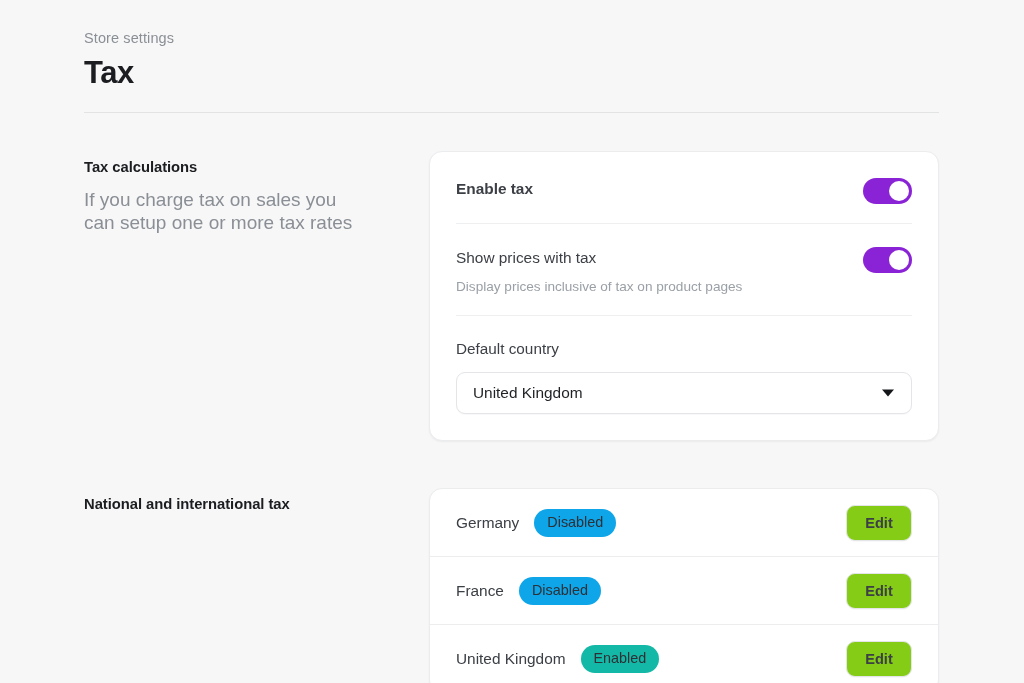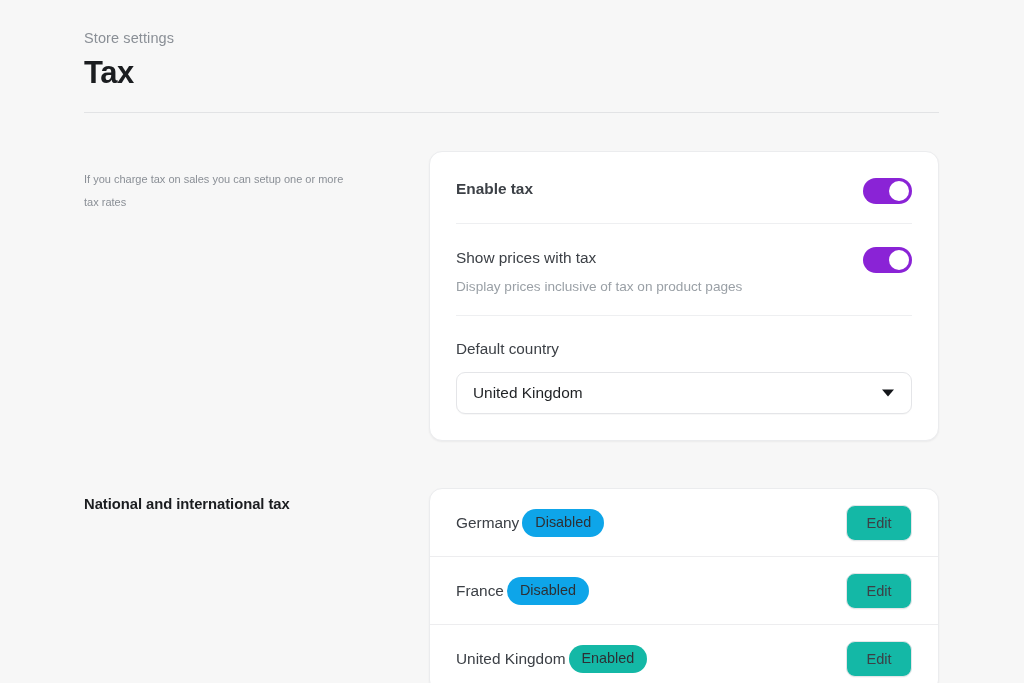--- a/index.html
+++ b/index.html
@@ -68,21 +68,21 @@
   .section-heading {
     font-size: 14.8px;
     font-weight: bold;
     color: #1b1d20;
     line-height: 20px;
     letter-spacing: -0.05px;
   }
 
   .section-desc {
     margin-top: 11px;
-    font-size: 11px;
+    font-size: 19px;
     color: #8a8f96;
     line-height: 23px;
     max-width: 270px;
   }
 
   .section-card-wrap { flex: 1 1 auto; }
 
   
   .card {
     background: #ffffff;
@@ -194,21 +194,21 @@
     display: flex;
     align-items: center;
     justify-content: space-between;
     padding: 0 26px;
     height: 67px;
   }
 
   .country-left {
     display: flex;
     align-items: center;
-    gap: 3px;
+    gap: 15px;
   }
 
   .country-name {
     font-size: 15.4px;
     color: #3c4046;
     line-height: 21px;
   }
 
   .badge {
     display: inline-block;
@@ -218,45 +218,47 @@
     line-height: 17px;
     color: #2d3035;
   }
 
   .badge.disabled { background: #0ea5e9; }
   .badge.enabled  { background: #14b8a6; }
 
   .edit-button {
     flex: 0 0 auto;
     border: 1px solid #e4e5e8;
-    background: #14b8a6;
+    background: #84cc16;
     border-radius: 9px;
     height: 36px;
     min-width: 66px;
     padding: 0 16px;
     font-family: "Liberation Sans", sans-serif;
     font-size: 14.6px;
     color: #3c4046;
     cursor: pointer;
     box-shadow: 0 1px 1px rgba(16, 18, 22, 0.03);
+    font-weight: bold;
   }
 </style>
 </head>
 <body>
 
 <div class="page">
 
   <div class="header">
     <div class="eyebrow">Store settings</div>
     <div class="page-title">Tax</div>
     <div class="header-divider"></div>
   </div>
 
   <div class="section">
     <div class="section-info">
+      <div class="section-heading">Tax calculations</div>
       <div class="section-desc">If you charge tax on sales you can setup one or more tax rates</div>
     </div>
 
     <div class="section-card-wrap">
       <div class="card">
         <div class="card-pad">
 
           <div class="toggle-row first">
             <div class="row-text">
               <div class="row-label">Enable tax</div>

